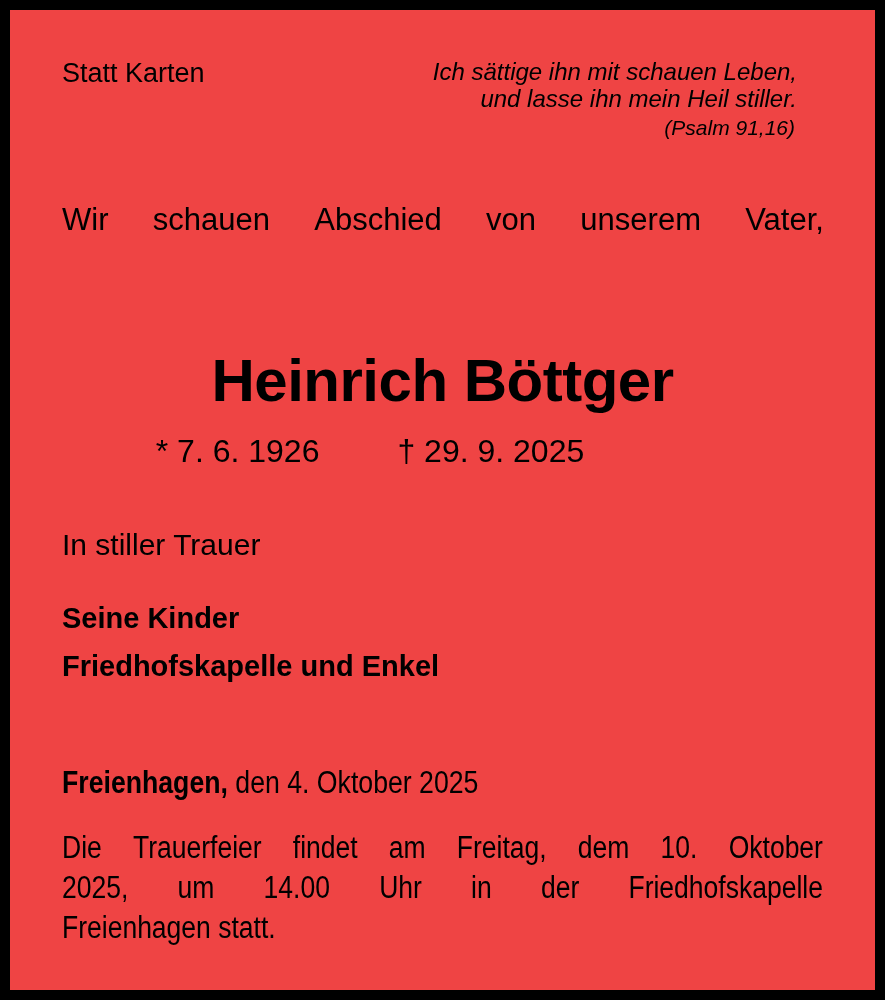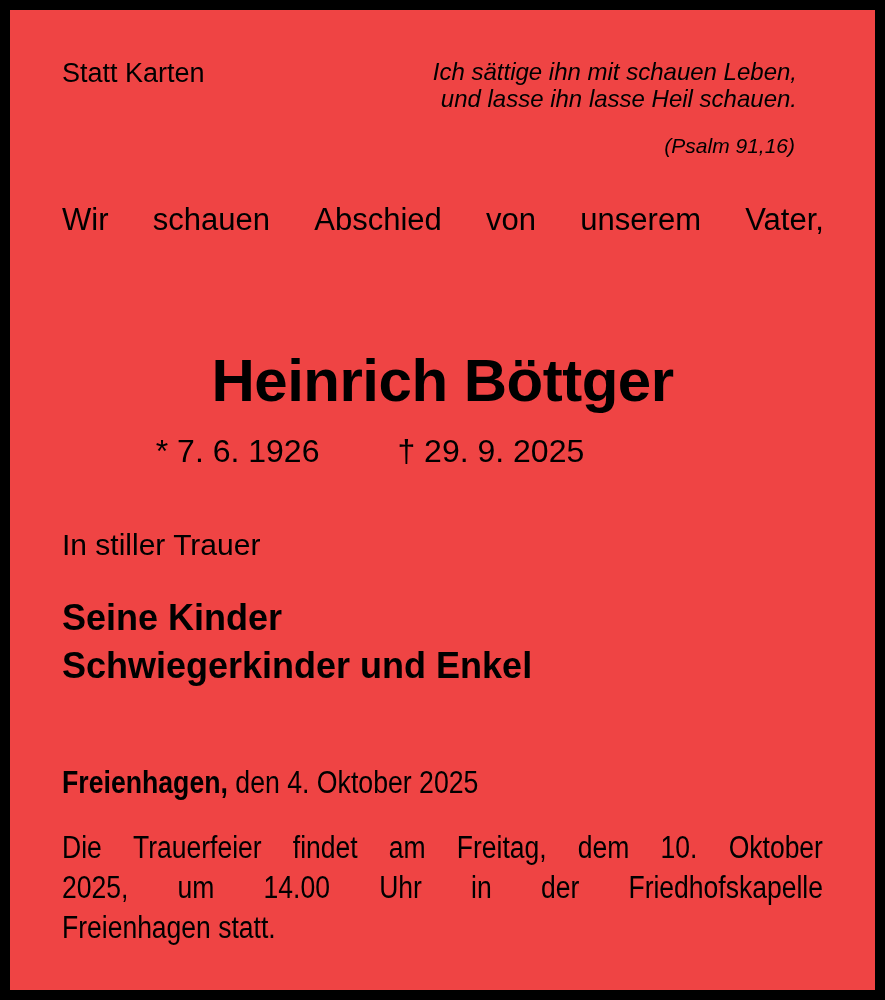--- a/index.html
+++ b/index.html
@@ -1,42 +1,42 @@
 <!DOCTYPE html>
 <html><head>
 <meta charset="utf-8">
 <style>
   html, body { margin:0; padding:0; background:#000; }
   body { width:885px; height:1000px; position:relative; overflow:hidden; font-family:"Liberation Sans", sans-serif; color:#000; }
   .frame { position:absolute; left:10px; top:10px; width:865px; height:980px; background:#ef4444; box-sizing:border-box; }
   .abs { position:absolute; white-space:nowrap; }
   .statt { left:52px; top:48px; font-size:27px; }
   .verse { right:78px; top:48px; font-size:24px; font-style:italic; text-align:right; line-height:27px; }
-  .verse .ref { font-size:21px; margin-top:20px; margin-right:2px; }
+  .verse .ref { font-size:21px; margin-top:2px; margin-right:2px; }
   .intro { left:52px; top:190px; width:762px; font-size:31px; line-height:39px; white-space:normal; text-align:justify; text-align-last:left; }
   .intro .line1 { display:flex; justify-content:space-between; }
   .name { left:0; width:865px; top:336px; text-align:center; font-size:60px; font-weight:bold; letter-spacing:-0.5px; }
   .dates { left:0; width:720px; top:423px; text-align:center; font-size:32px; }
   .dates .gap { display:inline-block; width:78px; }
   .trauer { left:52px; top:518px; font-size:30px; }
-  .family { left:52px; top:584px; font-size:36px; font-weight:bold; line-height:48px; }
+  .family { left:52px; top:584px; font-size:29px; font-weight:bold; line-height:48px; }
   .place { left:52px; top:755px; font-size:31px; transform-origin:left top; transform:scaleX(0.86); }
   .place b { font-weight:bold; }
   .ceremony { left:52px; top:818px; width:890px; font-size:31px; line-height:40px; transform-origin:left top; transform:scaleX(0.855); white-space:normal; }
   .ceremony .row { display:flex; justify-content:space-between; }
 </style>
 </head>
 <body>
 
 <div class="frame">
   <div class="abs statt">Statt Karten</div>
 
   <div class="abs verse">
     <div>Ich sättige ihn mit schauen Leben,</div>
-    <div>und lasse ihn lasse Heil schauen.</div>
+    <div>und lasse ihn mein Heil stiller.</div>
     <div class="ref">(Psalm 91,16)</div>
   </div>
 
   <div class="abs intro">
     <div class="line1">
       <span>Wir</span>
       <span>schauen</span>
       <span>Abschied</span>
       <span>von</span>
       <span>unserem</span>
@@ -47,21 +47,21 @@
   <div class="abs name">Heinrich Böttger</div>
 
   <div class="abs dates">
     <span>* 7. 6. 1926</span><span class="gap"></span><span>† 29. 9. 2025</span>
   </div>
 
   <div class="abs trauer">In stiller Trauer</div>
 
   <div class="abs family">
     <div>Seine Kinder</div>
-    <div>Schwiegerkinder und Enkel</div>
+    <div>Friedhofskapelle und Enkel</div>
   </div>
 
   <div class="abs place">
     <b>Freienhagen,</b><span style="white-space:pre"> den 4. Oktober 2025</span>
   </div>
 
   <div class="abs ceremony">
     <div class="row">
       <span>Die</span>
       <span>Trauerfeier</span>

